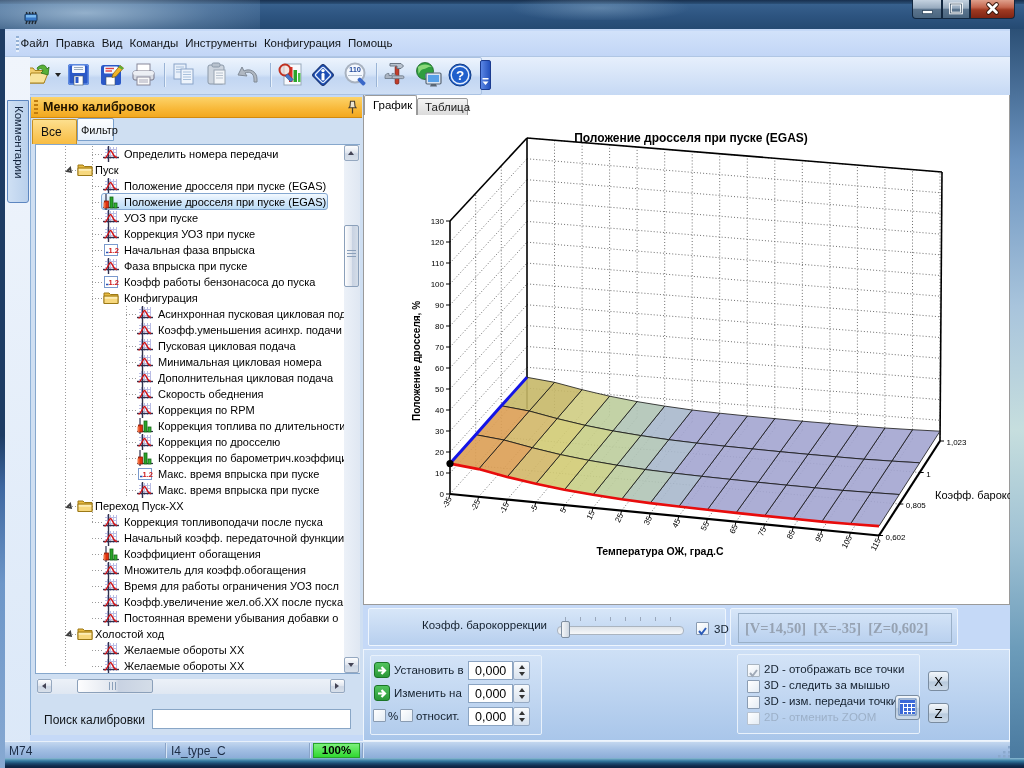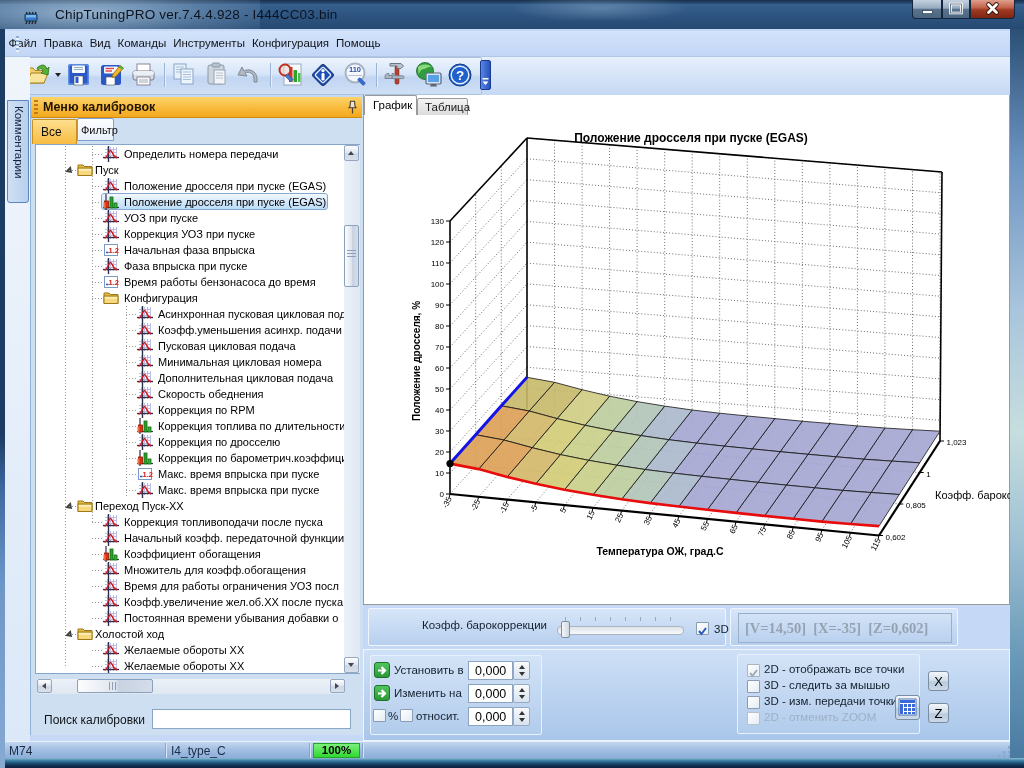--- a/index.html
+++ b/index.html
@@ -105,21 +105,20 @@
           <line x1="4" y1="12" x2="3" y2="15"></line>
           <line x1="7" y1="12" x2="6" y2="15"></line>
           <line x1="10" y1="12" x2="9" y2="15"></line>
           <line x1="13" y1="12" x2="12" y2="15"></line>
           <line x1="4" y1="5" x2="3.4" y2="3"></line>
           <line x1="7" y1="5" x2="6.4" y2="3"></line>
           <line x1="10" y1="5" x2="9.4" y2="3"></line>
           <line x1="13" y1="5" x2="12.4" y2="3"></line>
         </g>
 </svg></div>
-<div id="titletxt">ChipTuningPRO ver.7.4.4.928 - I444CC03.bin</div>
 <div id="capbtns">
 <div class="capb" id="bmin"><svg width="28" height="18">
           <rect x="9.5" y="10.5" width="10" height="3.2" fill="#fff" stroke="#30485e" stroke-width="0.8"></rect>
         </svg></div>
 <div class="capb" id="bmax"><svg width="26" height="18">
           <rect x="7.5" y="4" width="11" height="9" fill="none" stroke="#fff" stroke-width="2.6"></rect>
           <rect x="7.5" y="4" width="11" height="9" fill="none" stroke="#30485e" stroke-width="0.7"></rect>
         </svg></div>
 <div class="capb" id="bclose"><svg width="43" height="18">
           <g stroke="#38160c" stroke-width="4.6" stroke-linecap="round">
@@ -128,21 +127,21 @@
           </g>
           <g stroke="#fff" stroke-width="2.8" stroke-linecap="round">
             <line x1="17.5" y1="4.5" x2="25.5" y2="12.5"></line>
             <line x1="25.5" y1="4.5" x2="17.5" y2="12.5"></line>
           </g>
         </svg></div>
 </div>
 
 <div id="menubar">
 <div id="mgrip"></div>
-<div class="mi" style="margin-left:0">Файл</div>
+<div class="mi" style="margin-left:12px">Файл</div>
       <div class="mi">Правка</div>
       <div class="mi">Вид</div>
       <div class="mi">Команды</div>
       <div class="mi">Инструменты</div>
       <div class="mi">Конфигурация</div>
       <div class="mi">Помощь</div>
 </div>
 
 <div id="toolbar"></div>
 <div id="tbpanel"></div>
@@ -401,21 +400,21 @@
 <line x1="5.5" y1="0" x2="5.5" y2="16" stroke="#30304c" stroke-width="1.4"></line>
 <path d="M1.5,12 C4.5,12 5.5,4.5 7.5,4.5 C9.5,4.5 10,12 14,11.2" fill="none" stroke="#d51414" stroke-width="1.3"></path>
 </svg></div>
 <div class="ttxt" style="left:84px;top:115px">Фаза впрыска при пуске</div>
 <div class="doth" style="left:52px;top:137px"></div>
 <div class="ticon" style="left:63px;top:129px"><svg width="16" height="16" viewBox="0 0 16 16">
 <rect x="1.5" y="2.5" width="13" height="11" fill="#fff" stroke="#7a9ace" stroke-width="1"></rect>
 <line x1="3" y1="10.5" x2="5.5" y2="10.5" stroke="#2a50b0" stroke-width="1.5"></line>
 <text x="5.5" y="11" font-family="Liberation Sans" font-size="7.5px" font-weight="bold" fill="#d01818">1.2</text>
 </svg></div>
-<div class="ttxt" style="left:84px;top:131px">Время работы бензонасоса до время</div>
+<div class="ttxt" style="left:84px;top:131px">Коэфф работы бензонасоса до пуска</div>
 <div class="doth" style="left:52px;top:153px"></div>
 <div class="ticon" style="left:63px;top:145px"><svg width="16" height="16" viewBox="0 0 16 16">
 <path d="M1,3 L1,13.5 L15,13.5 L15,4.5 L7.5,4.5 L6,3 Z" fill="#e8b93e" stroke="#9c7916" stroke-width="1"></path>
 <path d="M1,6 L15,6 L15,13.5 L1,13.5 Z" fill="#f7d87e" stroke="#9c7916" stroke-width="1"></path>
 <path d="M1.8,7 L14.2,7 L14.2,8.8 L1.8,8.8 Z" fill="#fdedb4"></path>
 </svg></div>
 <div class="ttxt" style="left:84px;top:147px">Конфигурация</div>
 <div class="doth" style="left:86px;top:169px"></div>
 <div class="ticon" style="left:97px;top:161px"><svg width="16" height="16" viewBox="0 0 16 16">
 <rect x="2" y="1" width="12" height="12" fill="#fff"></rect>

